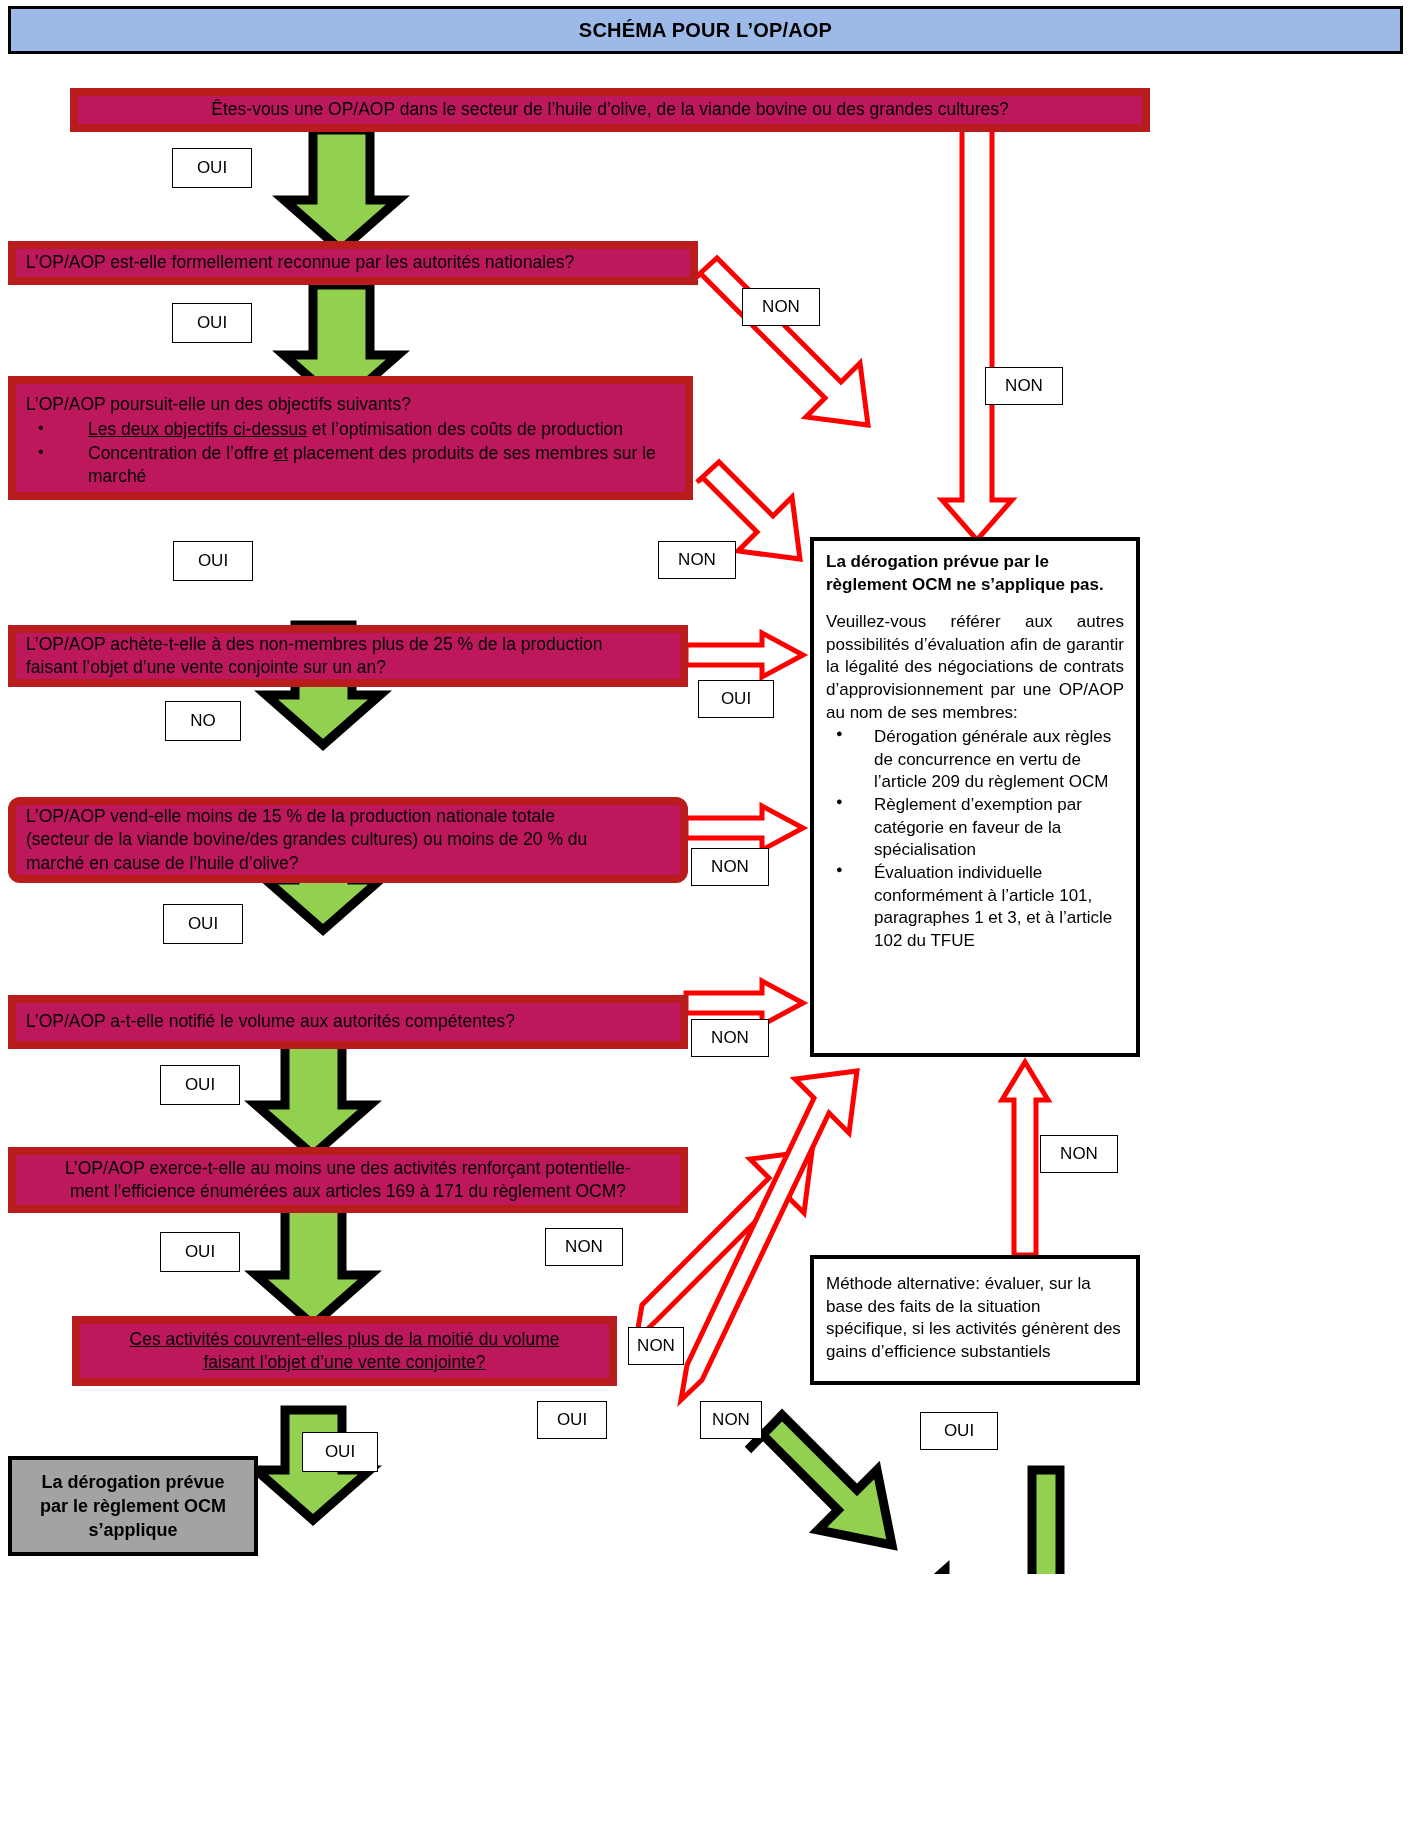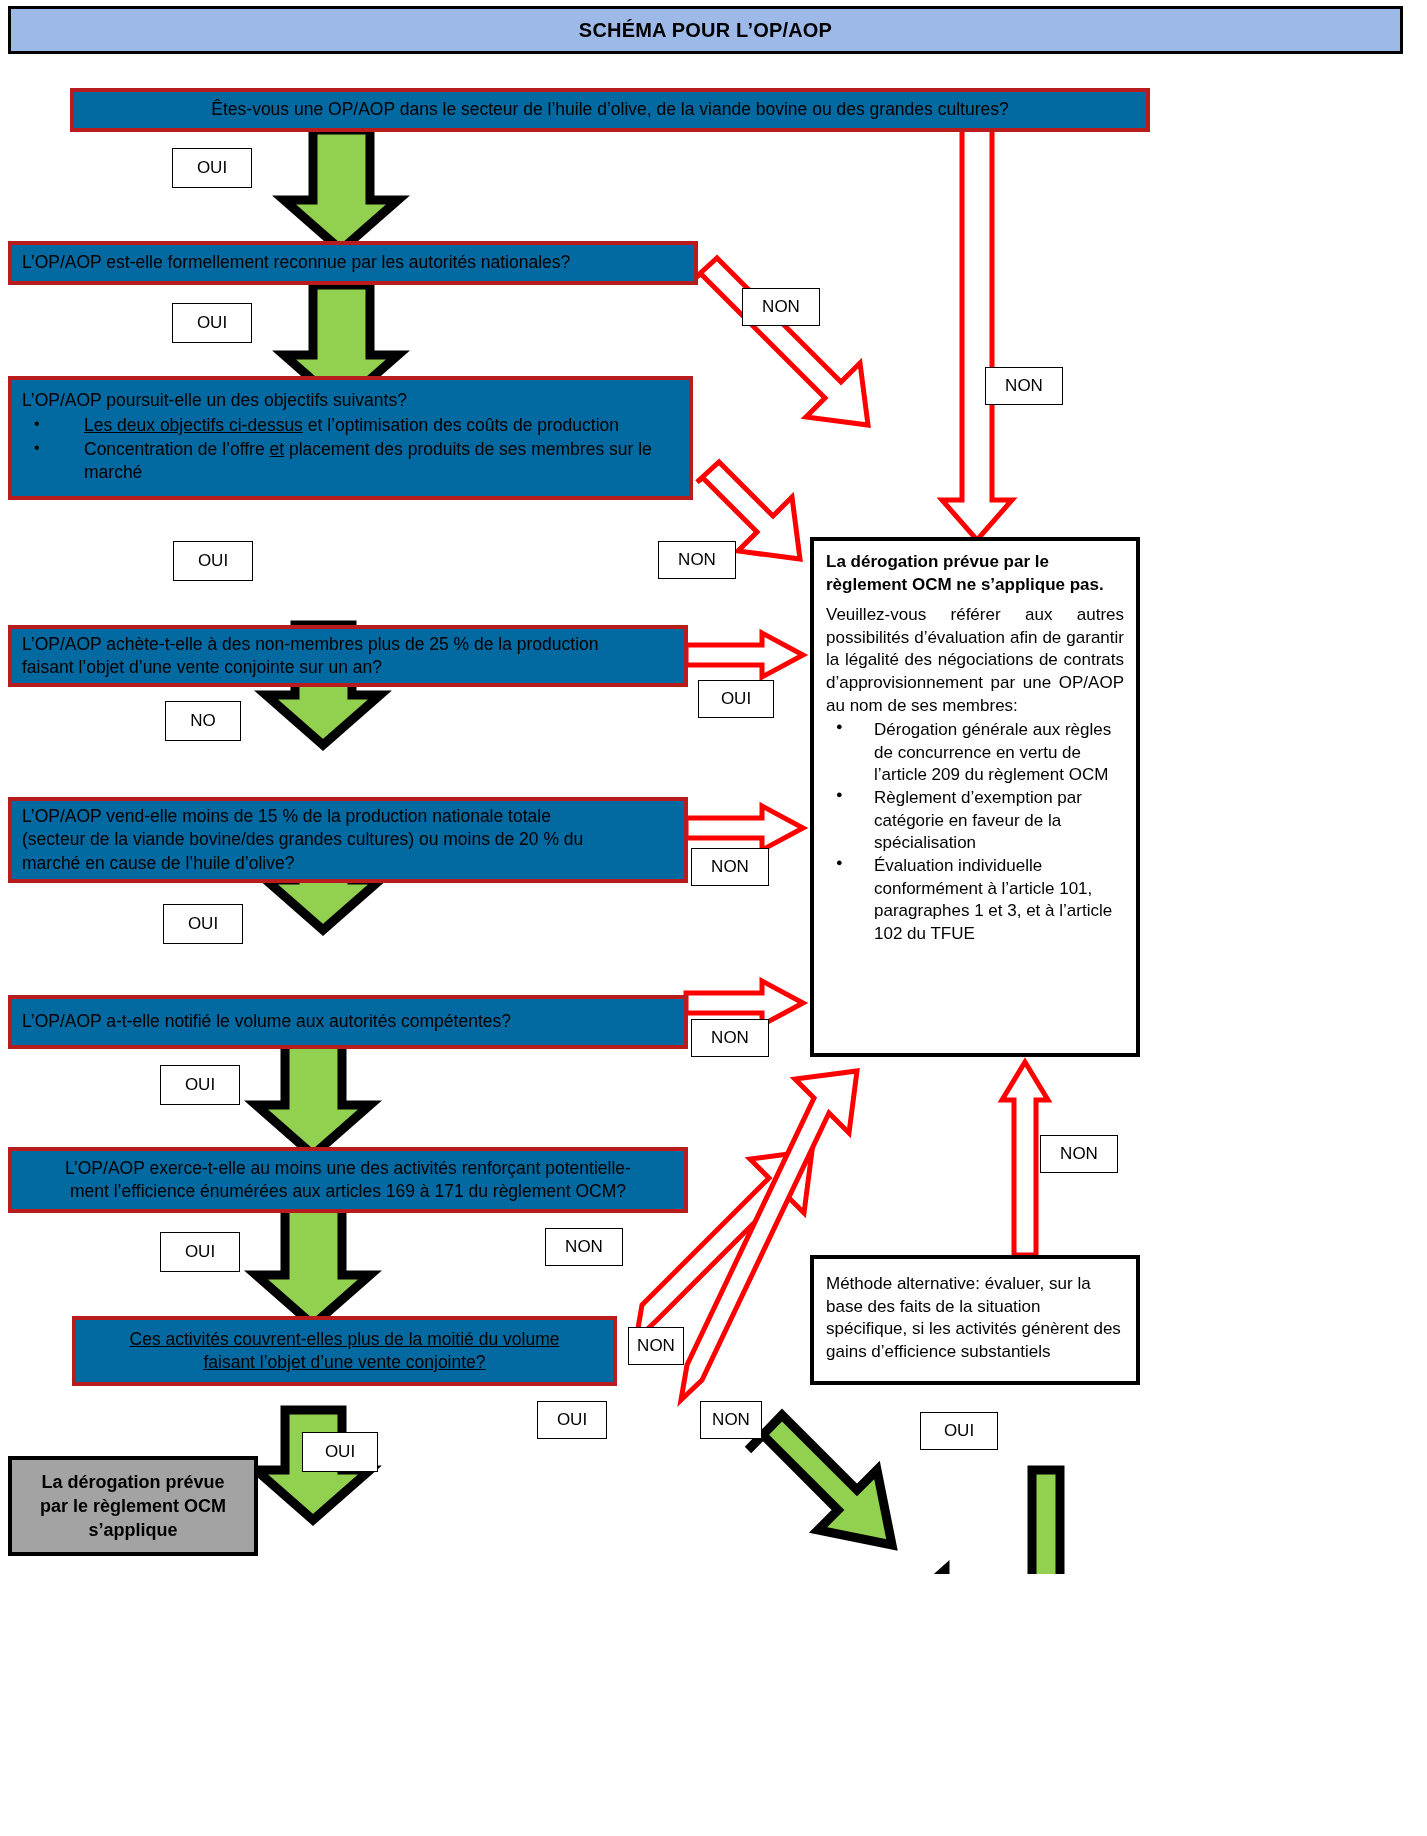--- a/index.html
+++ b/index.html
@@ -33,22 +33,22 @@
     align-items: center;
     justify-content: center;
     font-weight: bold;
     font-size: 20px;
     letter-spacing: 0.2px;
   }
   
   .qbox {
     position: absolute;
     box-sizing: border-box;
-    background: #0369a1;
-    border: 4px solid #b91c1c;
+    background: #be185d;
+    border: 8px solid #b91c1c;
     display: flex;
     flex-direction: column;
     justify-content: center;
     padding: 6px 10px;
     font-size: 17.5px;
     line-height: 1.32;
   }
   .qbox.center { text-align: center; align-items: center; }
   .qbox .line { white-space: pre-wrap; }
   .qbox ul {
@@ -91,21 +91,21 @@
     border: 4px solid #000000;
     background: #ffffff;
     font-size: 17px;
     line-height: 1.33;
     padding: 10px 12px;
     z-index: 12;
   }
   .result-box .head {
     font-weight: bold;
     display: block;
-    margin-bottom: 8px;
+    margin-bottom: 15px;
   }
   .result-box .just {
     text-align: justify;
     text-align-last: left;
     display: block;
   }
   .result-box ul {
     margin: 2px 0 0 0;
     padding-left: 0;
     list-style: none;
@@ -252,21 +252,21 @@
     <span class="line">L’OP/AOP achète-t-elle à des non-membres plus de 25 % de la production</span>
     <span class="line">faisant l’objet d’une vente conjointe sur un an?</span>
   </div>
   <div class="label-box" style="left:165px; top:701px; width:76px; height:40px;">
     <span>NO</span>
   </div>
   <div class="label-box" style="left:698px; top:680px; width:76px; height:38px;">
     <span>OUI</span>
   </div>
 
-  <div class="qbox" style="left:8px; top:797px; width:680px; height:86px; z-index:10;">
+  <div class="qbox" style="left:8px; top:797px; width:680px; height:86px; z-index:10;border-radius:12px;">
     <span class="line">L’OP/AOP vend-elle moins de 15 % de la production nationale totale</span>
     <span class="line">(secteur de la viande bovine/des grandes cultures) ou moins de 20 % du</span>
     <span class="line">marché en cause de l’huile d’olive?</span>
   </div>
   <div class="label-box" style="left:163px; top:904px; width:80px; height:40px;">
     <span>OUI</span>
   </div>
   <div class="label-box" style="left:691px; top:848px; width:78px; height:38px;">
     <span>NON</span>
   </div>

